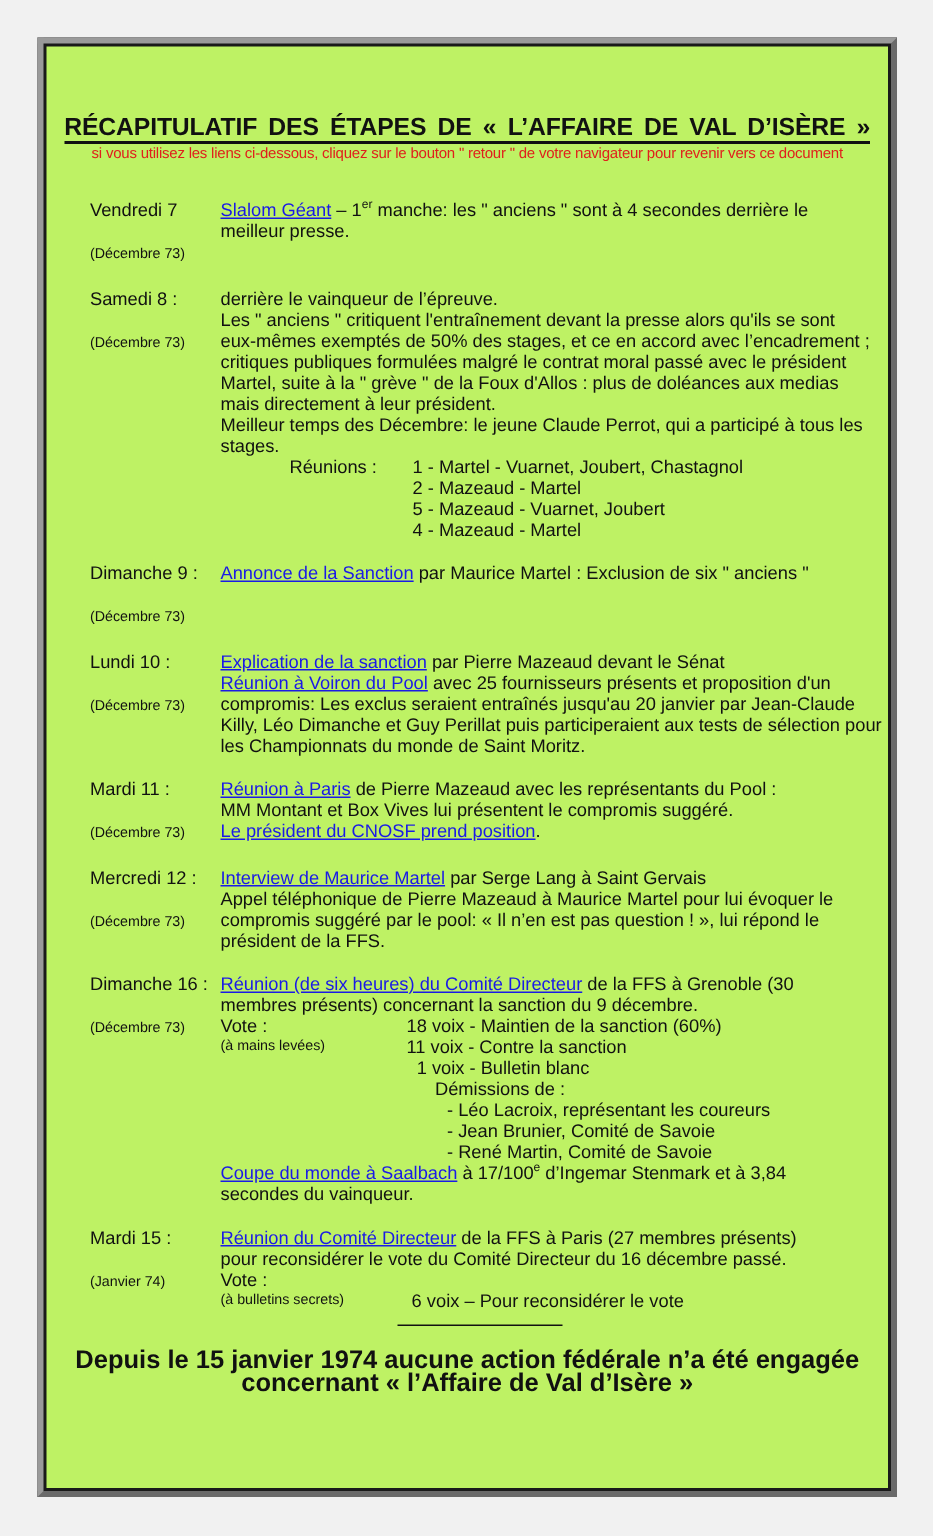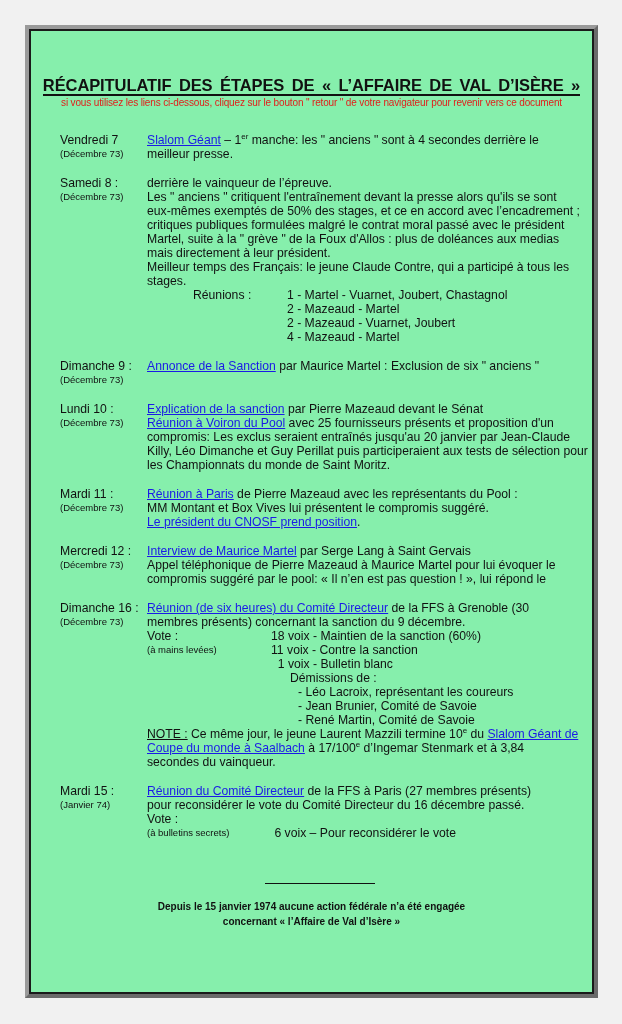--- a/index.html
+++ b/index.html
@@ -8,54 +8,54 @@
     font-family:"Liberation Sans", sans-serif; color:#111;
   }
   .frame {
     position:absolute; left:25px; top:25px; width:573px; height:973px;
     box-sizing:border-box;
     border-top:4px solid #9a9a9a; border-left:4px solid #9a9a9a;
     border-right:4px solid #6a6a6a; border-bottom:4px solid #6a6a6a;
     background:#1a1a1a; padding:2px;
   }
   .frame-inner {
-    width:100%; height:100%; box-sizing:border-box; background:#86efac;
+    width:100%; height:100%; box-sizing:border-box; background:#bef264;
     position:relative;
   }
   .title {
     position:absolute; left:0; right:0; top:45px; text-align:center;
     font-weight:bold; font-size:16.5px; letter-spacing:-0.1px; color:#111;
   }
   .title span {
     border-bottom:2px solid #111; padding-bottom:0px; word-spacing:3px;
   }
   .subtitle {
     position:absolute; left:0; right:0; top:66px; text-align:center;
     font-size:10px; color:#e0201c; letter-spacing:-0.15px;
   }
   .entries { position:absolute; left:29px; top:102px; width:525px; }
   .entry { display:flex; margin-bottom:15px; }
   .date-col { width:87px; flex:none; }
   .day { font-size:12.2px; line-height:14px; }
-  .month { font-size:9.5px; line-height:14px; margin-top:0px; }
+  .month { font-size:9.5px; line-height:14px; margin-top:16px; }
   .body-col { flex:1; font-size:12.2px; line-height:14px; }
   .line { white-space:nowrap; }
   a, .link { color:#1a1ae6; text-decoration:underline; }
-  .indent-reunion { display:flex;gap:12px; }
+  .indent-reunion { display:flex; }
   .reunion-label { width:128px; padding-left:46px; box-sizing:border-box; flex:none; }
   .vote-row { display:flex; }
   .vote-label { width:124px; flex:none; }
   .vote-label.small { font-size:9.5px; }
   .sup { font-size:8px; vertical-align:super; line-height:0; }
   .divider {
     position:absolute; left:234px; top:852px; width:110px; border-top:1px solid #111;
   }
   .footer {
     position:absolute; left:0; right:0; top:868px; text-align:center;
-    font-weight:bold; font-size:10px; line-height:15px;
+    font-weight:bold; font-size:17px; line-height:15px;
   }
 </style>
 </head>
 <body>
 
 <div class="frame">
  <div class="frame-inner">
 
   <div class="title"><span>RÉCAPITULATIF  DES  ÉTAPES  DE « L’AFFAIRE DE VAL D’ISÈRE »</span></div>
   <div class="subtitle">si vous utilisez les liens ci-dessous, cliquez sur le bouton " retour " de votre navigateur pour revenir vers ce document</div>
@@ -78,28 +78,28 @@
      <div class="day">Samedi 8 :</div>
      <div class="month">(Décembre 73)</div>
     </div>
     <div class="body-col">
      <div class="line">derrière le vainqueur de l’épreuve.</div>
      <div class="line">Les " anciens " critiquent l'entraînement devant la presse alors qu'ils se sont</div>
      <div class="line">eux-mêmes exemptés de 50% des stages, et ce en accord avec l’encadrement ;</div>
      <div class="line">critiques publiques formulées malgré le contrat moral passé avec le président</div>
      <div class="line">Martel, suite à la " grève " de la Foux d'Allos : plus de doléances aux medias</div>
      <div class="line">mais directement à leur président.</div>
-     <div class="line">Meilleur temps des Français: le jeune Claude Contre, qui a participé à tous les</div>
+     <div class="line">Meilleur temps des Décembre: le jeune Claude Perrot, qui a participé à tous les</div>
      <div class="line">stages.</div>
      <div class="indent-reunion">
       <div class="reunion-label">Réunions :</div>
       <div>
        <div class="line">1 - Martel - Vuarnet, Joubert, Chastagnol</div>
        <div class="line">2 - Mazeaud - Martel</div>
-       <div class="line">2 - Mazeaud - Vuarnet, Joubert</div>
+       <div class="line">5 - Mazeaud - Vuarnet, Joubert</div>
        <div class="line">4 - Mazeaud - Martel</div>
       </div>
      </div>
     </div>
    </div>
 
    <div class="entry">
     <div class="date-col">
      <div class="day">Dimanche 9 :</div>
      <div class="month">(Décembre 73)</div>
@@ -137,20 +137,21 @@
 
    <div class="entry">
     <div class="date-col">
      <div class="day">Mercredi 12 :</div>
      <div class="month">(Décembre 73)</div>
     </div>
     <div class="body-col">
      <div class="line"><a>Interview de Maurice Martel</a><span> par Serge Lang à Saint Gervais</span></div>
      <div class="line">Appel téléphonique de Pierre Mazeaud à Maurice Martel pour lui évoquer le</div>
      <div class="line">compromis suggéré par le pool: « Il n’en est pas question ! », lui répond le</div>
+     <div class="line">président de la FFS.</div>
     </div>
    </div>
 
    <div class="entry">
     <div class="date-col">
      <div class="day">Dimanche 16 :</div>
      <div class="month">(Décembre 73)</div>
     </div>
     <div class="body-col">
      <div class="line"><a>Réunion (de six heures) du Comité Directeur</a><span> de la FFS à Grenoble (30</span></div>
@@ -164,21 +165,20 @@
       <div class="line">11 voix - Contre la sanction</div>
      </div>
      <div class="vote-row">
       <div class="vote-label"></div>
       <div class="line" style="white-space:pre">  1 voix - Bulletin blanc</div>
      </div>
      <div class="line" style="padding-left:143px">Démissions de :</div>
      <div class="line" style="padding-left:151px">- Léo Lacroix, représentant les coureurs</div>
      <div class="line" style="padding-left:151px">- Jean Brunier, Comité de Savoie</div>
      <div class="line" style="padding-left:151px">- René Martin, Comité de Savoie</div>
-     <div class="line"><span style="text-decoration:underline">NOTE :</span><span> Ce même jour, le jeune Laurent Mazzili termine 10</span><span class="sup">e</span><span> du </span><a>Slalom Géant de</a></div>
      <div class="line"><a>Coupe du monde à Saalbach</a><span> à 17/100</span><span class="sup">e</span><span> d’Ingemar Stenmark et à 3,84</span></div>
      <div class="line">secondes du vainqueur.</div>
     </div>
    </div>
 
    <div class="entry">
     <div class="date-col">
      <div class="day">Mardi 15 :</div>
      <div class="month">(Janvier 74)</div>
     </div>

